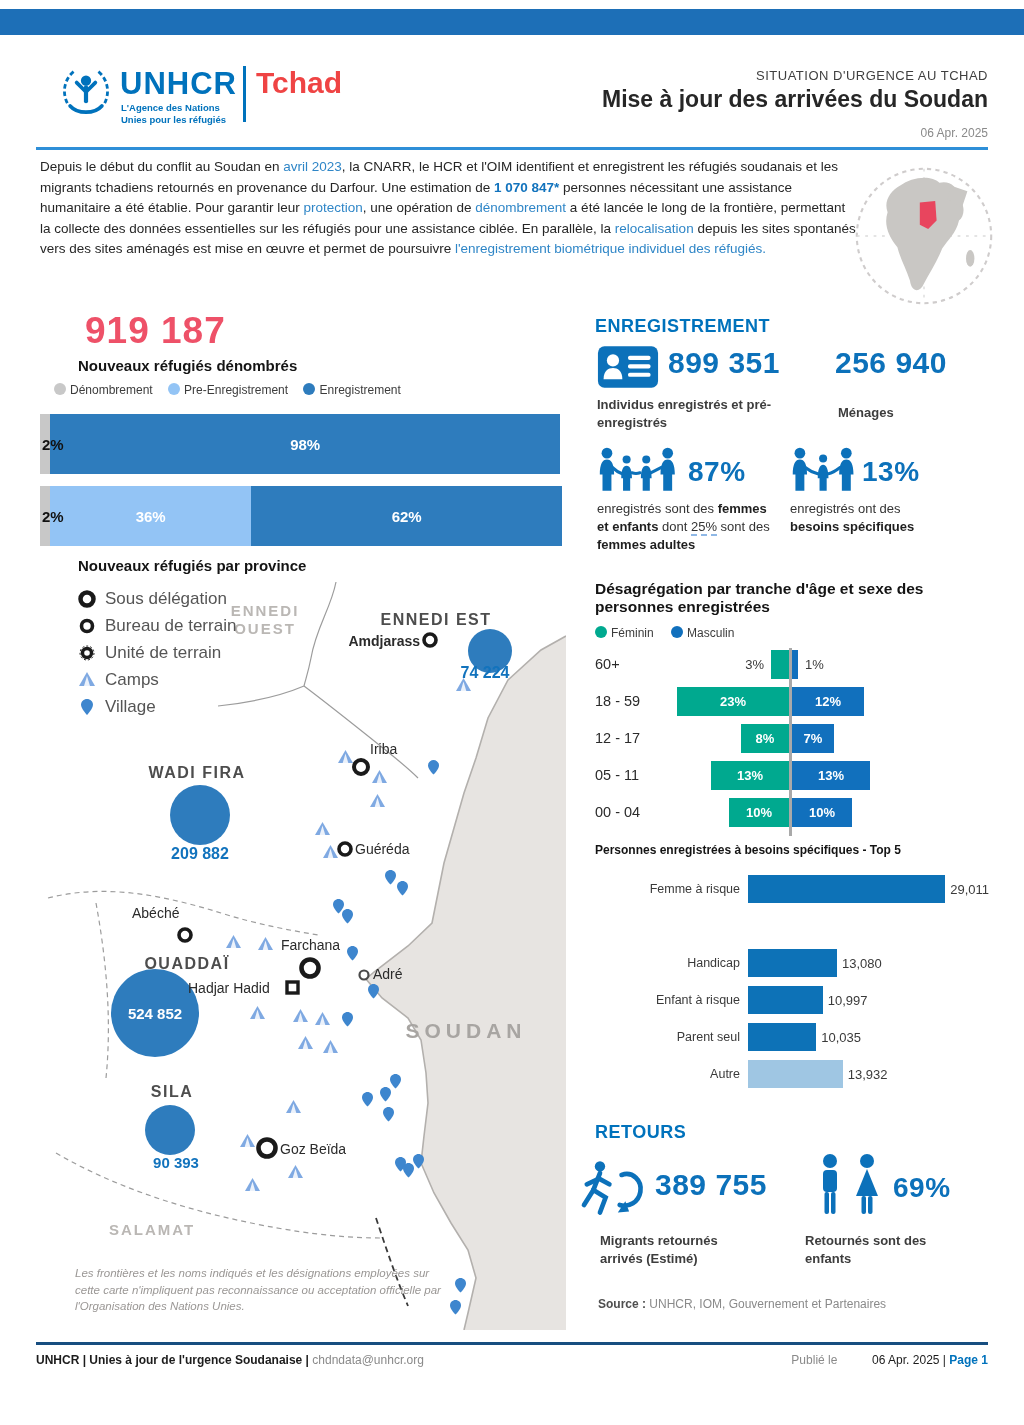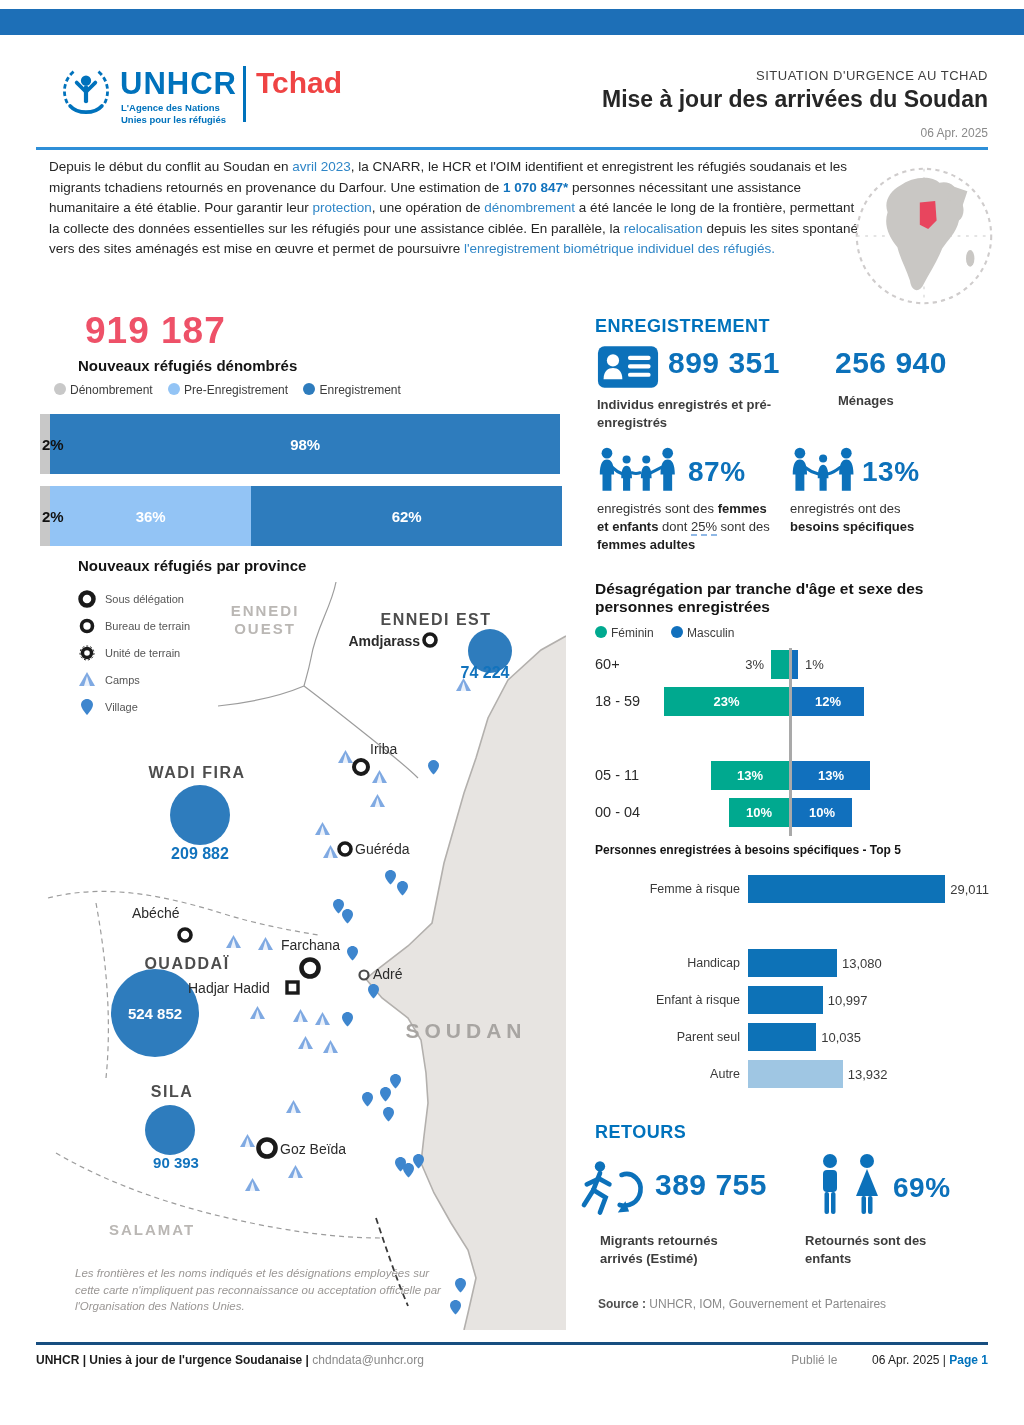--- a/index.html
+++ b/index.html
@@ -33,21 +33,21 @@
   .mini-legend{font-size:12px;color:#3c3c3c;}
   .dot{width:12px;height:12px;border-radius:50%;display:inline-block;margin:0 4px -1px 0;}
   .hbar{position:absolute;left:40px;width:522px;height:60px;display:flex;}
   .seg{height:100%;display:flex;align-items:center;justify-content:center;}
   .seg span{color:#fff;font-weight:700;font-size:15px;}
   .seg.grey{background:#c8c8c8;} .seg.dark{background:#2e7cbd;} .seg.light{background:#93c4f5;}
   .edge{position:absolute;left:2px;top:0;height:100%;display:flex;align-items:center;
         font-weight:700;font-size:15px;color:#111;}
 
   
-  .mlegend-row{display:flex;align-items:center;height:27px;font-size:11px;color:#555;}
+  .mlegend-row{display:flex;align-items:center;height:27px;font-size:17px;color:#555;}
   .mlegend-row .ic{width:24px;display:flex;justify-content:center;margin-right:6px;}
   .map-note{font-style:italic;font-size:11.5px;line-height:1.45;color:#9a9795;}
 
   
   .blue-h{font-size:18px;font-weight:700;color:#0072bc;letter-spacing:.5px;}
   .big-blue{font-size:30px;font-weight:800;color:#0c71ba;letter-spacing:.5px;}
   .stat-label{font-size:13px;font-weight:700;color:#3d3d3d;line-height:1.35;}
   .stat-text{font-size:13px;color:#333;line-height:1.4;}
 
   
@@ -102,21 +102,21 @@
     <div>Unies pour les réfugiés</div>
   </div>
   <div class="vdiv" style="left:243px;top:66px;height:56px;"></div>
   <div class="abs country" style="left:256px;top:66px;">Tchad</div>
 
   <div class="abs kicker" style="right:36px;top:68px;width:420px;">SITUATION D'URGENCE AU TCHAD</div>
   <div class="abs doc-title" style="right:36px;top:86px;width:520px;">Mise à jour des arrivées du Soudan</div>
   <div class="abs doc-date" style="right:36px;top:126px;width:200px;">06 Apr. 2025</div>
   <div class="rule" style="left:36px;right:36px;top:147px;"></div>
 
-  <div class="abs intro" style="left:40px;top:157px;width:818px;margin-left:9px;"><span class="seg-d">Depuis le début du conflit au Soudan en </span><span class="seg-b">avril 2023</span><span class="seg-d">, la CNARR, le HCR et l'OIM identifient et enregistrent les réfugiés soudanais et les
+  <div class="abs intro" style="left:40px;top:157px;width:818px;"><span class="seg-d">Depuis le début du conflit au Soudan en </span><span class="seg-b">avril 2023</span><span class="seg-d">, la CNARR, le HCR et l'OIM identifient et enregistrent les réfugiés soudanais et les
 migrants tchadiens retournés en provenance du Darfour. Une estimation de </span><span class="seg-bb">1 070 847*</span><span class="seg-d"> personnes nécessitant une assistance humanitaire a été établie. Pour garantir leur </span><span class="seg-b">protection</span><span class="seg-d">, une opération de </span><span class="seg-b">dénombrement</span><span class="seg-d"> a été lancée le long de la frontière, permettant la collecte des données essentielles sur les réfugiés pour une assistance ciblée. En parallèle, la </span><span class="seg-b">relocalisation</span><span class="seg-d"> depuis les sites spontanés vers des sites aménagés est mise en œuvre et permet de poursuivre </span><span class="seg-b">l'enregistrement biométrique individuel des réfugiés.</span></div>
 
   <div class="abs" style="left:845px;top:166px;width:158px;height:140px;">
     <svg width="158" height="140" viewBox="0 0 110 100">
       <circle cx="55" cy="50" r="48" fill="#ffffff" stroke="#cfcccc" stroke-width="1.5" stroke-dasharray="3,3"></circle>
       <path d="M55,2 L55,98 M7,50 L103,50" stroke="#dcdcdc" stroke-width="1" stroke-dasharray="2,4"></path>
       <path fill="#c9c7c4" d="M38,14 C46,8 60,6 66,12 C74,10 80,16 79,23 C85,27 84,36 80,39 C78,48 72,53 68,59 C64,69 59,76 55,84 C52,91 46,90 45,82 C42,73 38,66 36,58 C30,51 26,42 29,33 C26,25 31,18 38,14 Z"></path>
       <path fill="#c9c7c4" d="M74,14 L86,18 L82,30 L72,24 Z"></path>
       <ellipse cx="88" cy="66" rx="3" ry="6" fill="#c9c7c4"></ellipse>
       <path fill="#e8455e" d="M52,26 L63,25 L64,39 L58,45 L52,42 Z"></path>
@@ -307,21 +307,21 @@
       <circle cx="17" cy="16" r="6.5" fill="#fff"></circle>
       <path d="M7,36 C7,27 12,24 17,24 C22,24 27,27 27,36 Z" fill="#fff"></path>
       <rect x="33" y="11" width="24" height="4.5" rx="2" fill="#fff"></rect>
       <rect x="33" y="20" width="24" height="4.5" rx="2" fill="#fff"></rect>
       <rect x="33" y="29" width="24" height="4.5" rx="2" fill="#fff"></rect>
     </svg>
   </div>
   <div class="abs big-blue" style="left:668px;top:346px;">899 351</div>
   <div class="abs big-blue" style="left:835px;top:346px;">256 940</div>
   <div class="abs stat-label" style="left:597px;top:396px;width:180px;">Individus enregistrés et pré-enregistrés</div>
-  <div class="abs stat-label" style="left:838px;top:392px;width:120px;">Ménages</div>
+  <div class="abs stat-label" style="left:838px;top:404px;width:120px;">Ménages</div>
 
   <div class="abs" style="left:597px;top:446px;width:86px;height:50px;">
     <svg width="86" height="50" viewBox="0 0 96 56">
       <g fill="#0c71ba">
         <circle cx="11" cy="8" r="6"></circle>
           <path d="M3,32 C3,20 6,15 11,15 C16,15 19,20 19,32 L16,32 L16,50 L6,50 L6,32 Z"></path>
         <circle cx="33" cy="15" r="4.5"></circle>
           <path d="M27,36 C27,27 29,22 33,22 C37,22 39,27 39,36 L37,36 L37,50 L29,50 L29,36 Z"></path>
         <circle cx="55" cy="15" r="4.5"></circle>
           <path d="M49,36 C49,27 51,22 55,22 C59,22 61,27 61,36 L59,36 L59,50 L51,50 L51,36 Z"></path>
@@ -360,25 +360,34 @@
     <div class="axis"></div>
     <div class="age-row" style="top:2px;">
       <span class="age-label">60+</span>
       <div class="bar f" style="width: 18px;"></div>
       <div class="bar m" style="width: 6px;"></div>
       <span class="out-pct" style="right:236px;">3%</span>
       <span class="out-pct" style="left:210px;">1%</span>
     </div>
     <div class="age-row" style="top:39px;">
       <span class="age-label">18 - 59</span>
-      <div class="bar f" style="width: 125px;">
+      <div class="bar f" style="width: 112px;">
           <span>23%</span>
         </div>
       <div class="bar m" style="width: 72px;">
           <span>12%</span>
+        </div>
+    </div>
+    <div class="age-row" style="top:76px;">
+      <span class="age-label">12 - 17</span>
+      <div class="bar f" style="width: 48px;">
+          <span>8%</span>
+        </div>
+      <div class="bar m" style="width: 42px;">
+          <span>7%</span>
         </div>
     </div>
     <div class="age-row" style="top:113px;">
       <span class="age-label">05 - 11</span>
       <div class="bar f" style="width: 78px;">
           <span>13%</span>
         </div>
       <div class="bar m" style="width: 78px;">
           <span>13%</span>
         </div>

